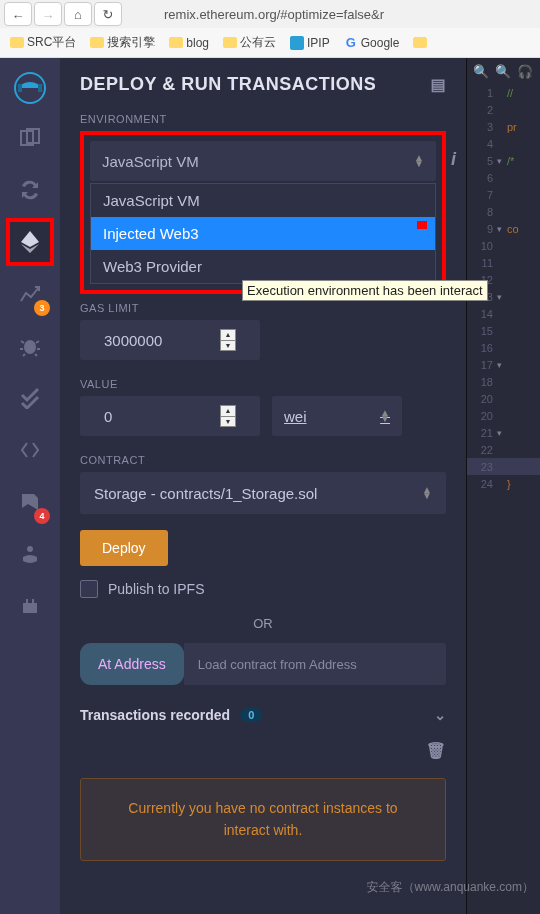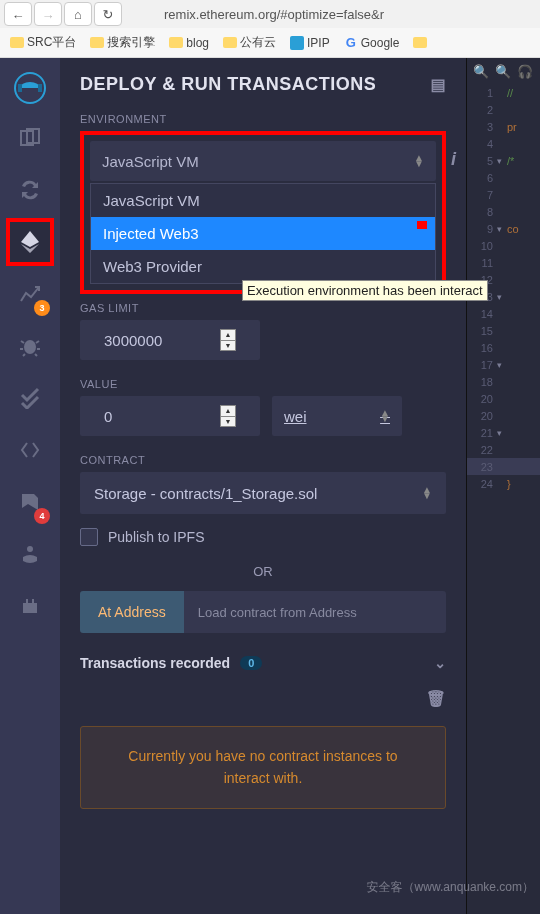--- a/index.html
+++ b/index.html
@@ -56,21 +56,21 @@
 .contract-sel { background: #35374f; border-radius: 2px; height: 42px; display: flex; align-items: center; padding: 0 14px; color: #c5c7df; font-size: 15px; width: 100%; }
 .contract-sel .arrows { margin-left: auto; font-size: 10px; color: #888; line-height: 6px; }
 
 .deploy-btn { background: #d68a2e; color: #fff; border: none; border-radius: 3px; padding: 10px 22px; font-size: 14px; margin-top: 16px; cursor: pointer; }
 .checkbox-row { display: flex; align-items: center; gap: 10px; margin-top: 14px; color: #b5b7cf; font-size: 14px; }
 .chk { width: 18px; height: 18px; border: 1px solid #666a88; border-radius: 2px; background: #35374f; }
 
 .or { text-align: center; color: #9a9bb5; font-size: 13px; margin: 18px 0 12px; }
 
 .ataddr { display: flex; height: 42px; border-radius: 3px; overflow: hidden; }
-.ataddr-btn { background: #3d5a73; color: #fdba74; padding: 0 18px; display: flex; align-items: center; font-size: 14px; }
+.ataddr-btn { background: #3d5a73; color: #f0abfc; padding: 0 18px; display: flex; align-items: center; font-size: 14px; border-radius: 11px; }
 .ataddr-inp { flex: 1; background: #35374f; color: #888aa0; padding: 16px 14px; display: flex; align-items: center; font-size: 13px; }
 
 .tx-rec { display: flex; align-items: center; gap: 10px; margin-top: 22px; color: #d5d6e5; font-size: 14px; font-weight: 600; }
 .count-badge { background: #0f3a56; color: #5fb8e8; border-radius: 10px; padding: 1px 8px; font-size: 11px; font-weight: bold; }
 .chev { margin-left: auto; color: #8a8ba5; font-size: 14px; }
 
 .deployed { display: flex; align-items: center; margin-top: 18px; color: #d5d6e5; font-size: 14px; font-weight: 600; }
 .trash { margin-left: auto; color: #8a8ba5; font-size: 16px; }
 
 .warn { margin-top: 18px; border: 1px solid #6a4a2a; background: rgba(170,110,40,0.12); border-radius: 3px; padding: 18px 24px; text-align: center; color: #d68a2e; font-size: 14px; line-height: 1.6; }
@@ -257,20 +257,21 @@
 
     <div class="label">CONTRACT</div>
     <div class="contract-sel">
       <span>Storage - contracts/1_Storage.sol</span>
       <span class="arrows">
           <span>▲</span>
           <span>▼</span>
         </span>
     </div>
 
+    <button class="deploy-btn">Deploy</button>
 
     <div class="checkbox-row">
       <div class="chk"></div>
       <span>Publish to IPFS</span>
     </div>
 
     <div class="or">OR</div>
 
     <div class="ataddr">
       <div class="ataddr-btn">At Address</div>

